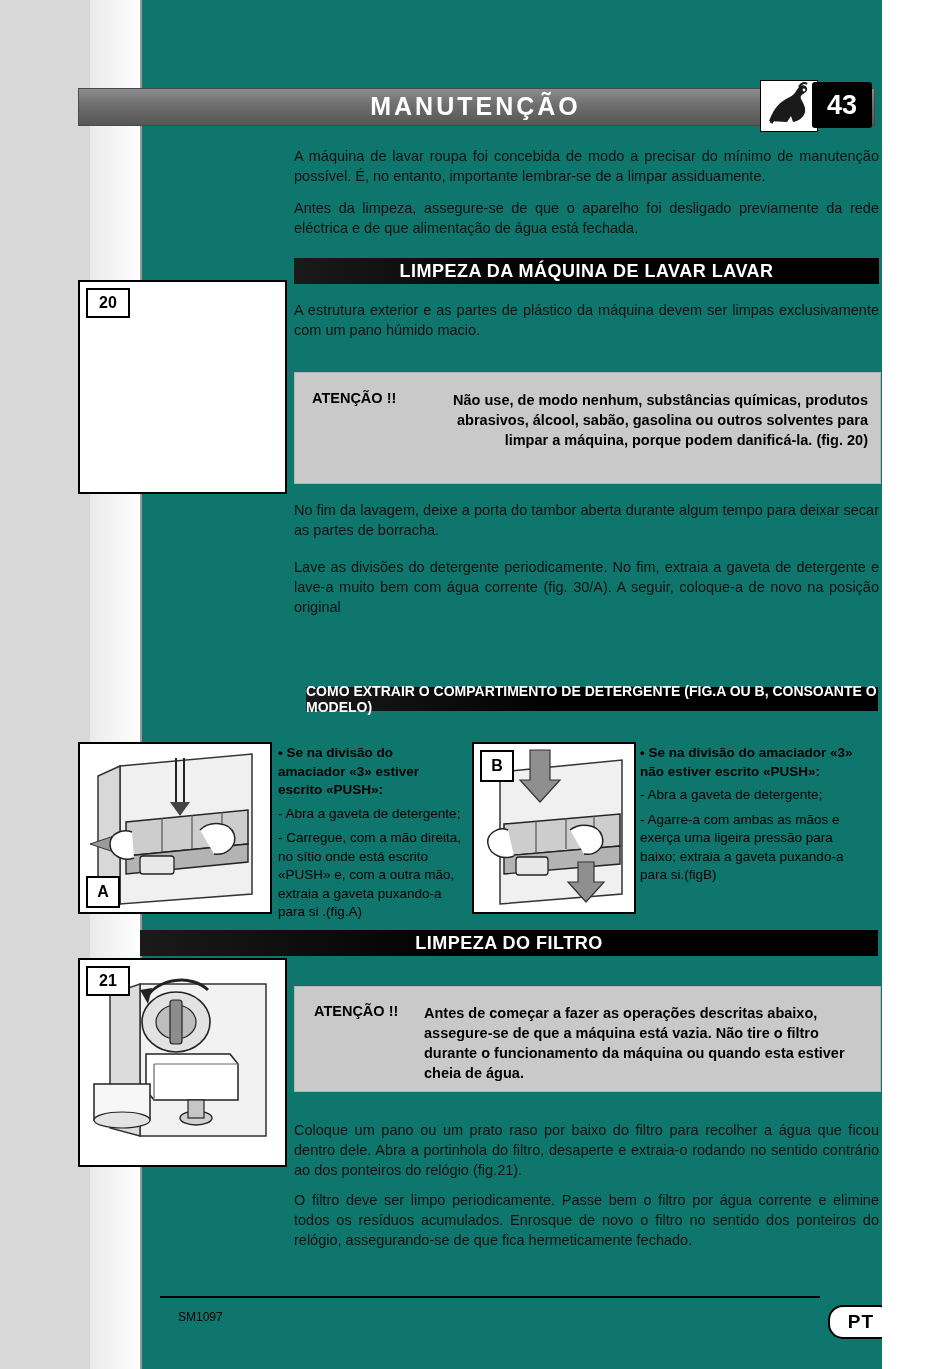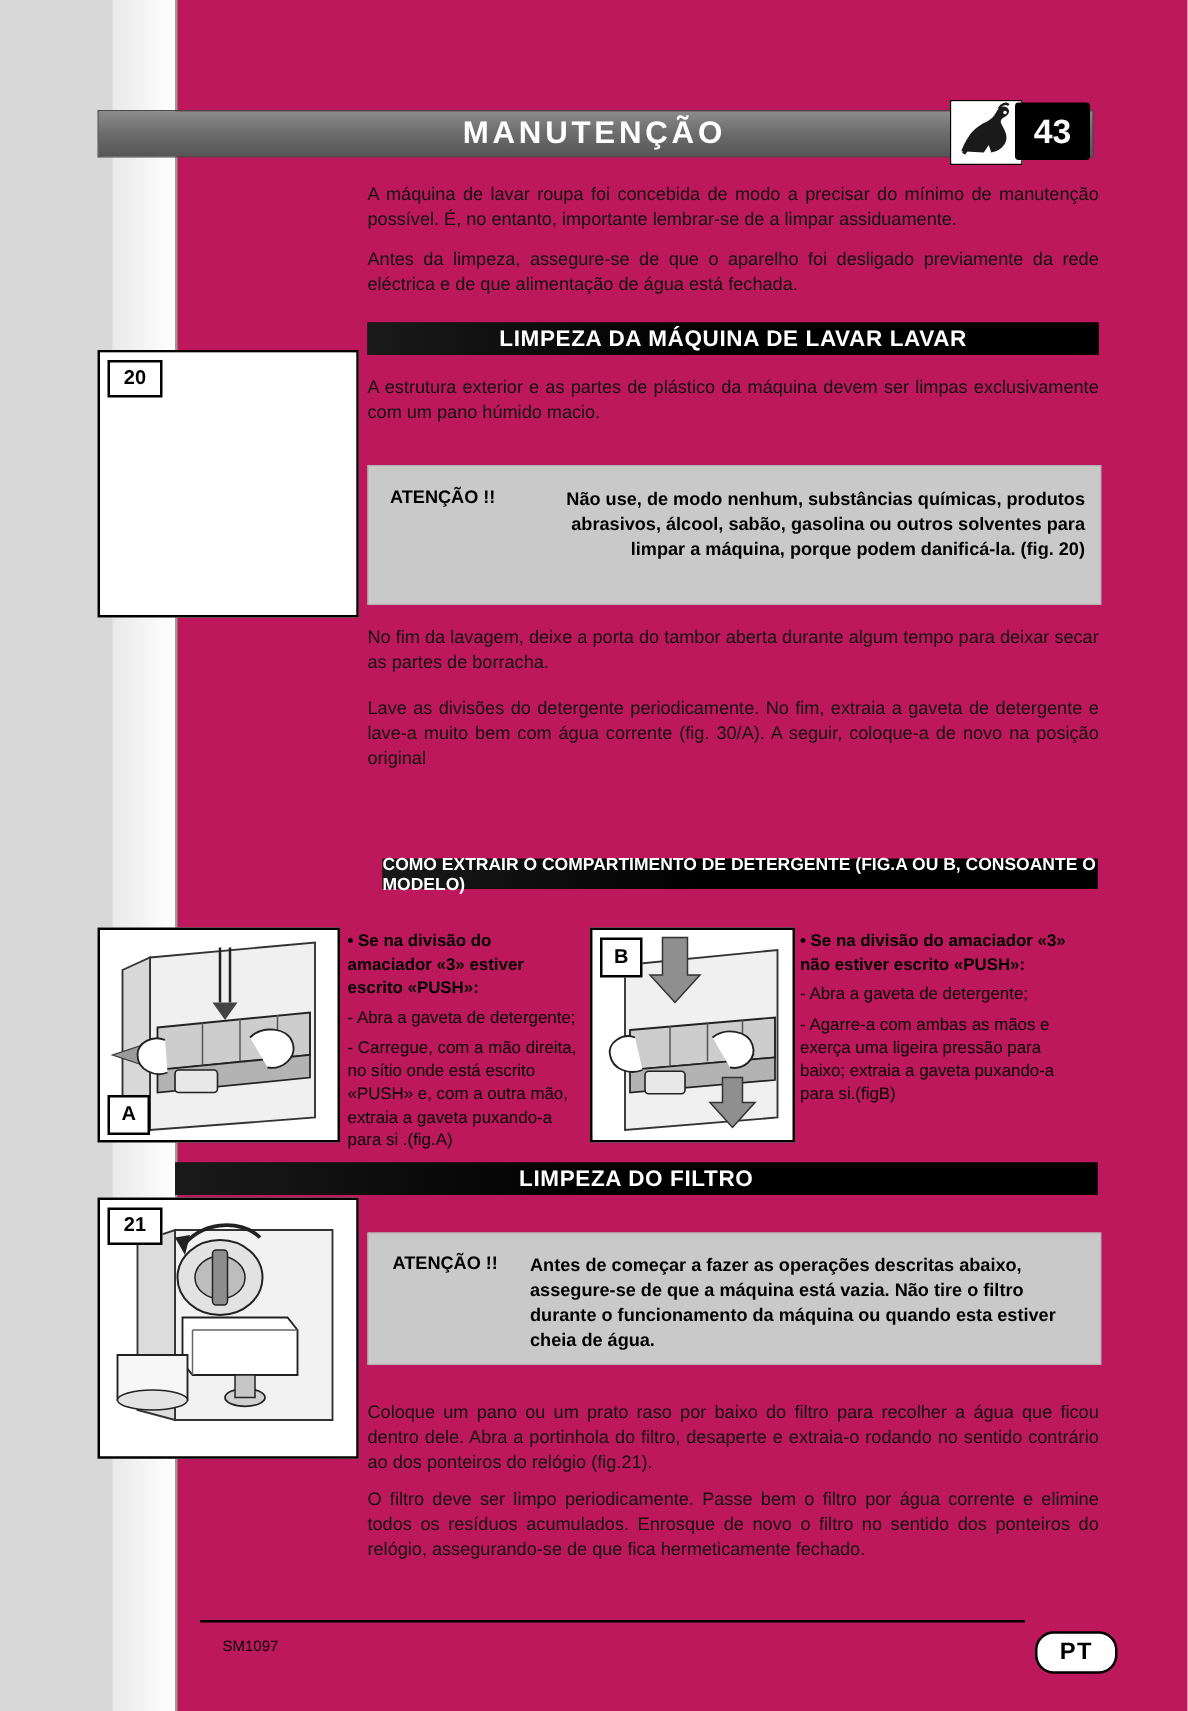--- a/index.html
+++ b/index.html
@@ -5,23 +5,23 @@
   html, body {
     margin: 0;
     padding: 0;
     background: #ffffff;
   }
   body {
     font-family: "Liberation Sans", sans-serif;
   }
   #page {
     position: relative;
-    width: 950px;
+    width: 882px;
     height: 1369px;
-    background: #be185d;
+    background: #0f766e;
     overflow: hidden;
   }
   
   .left-band {
     position: absolute;
     left: 0; top: 0;
     width: 140px;
     height: 1369px;
     background: linear-gradient(to right, #d9d9d9 0%, #e4e4e4 55%, #ffffff 100%);
   }

